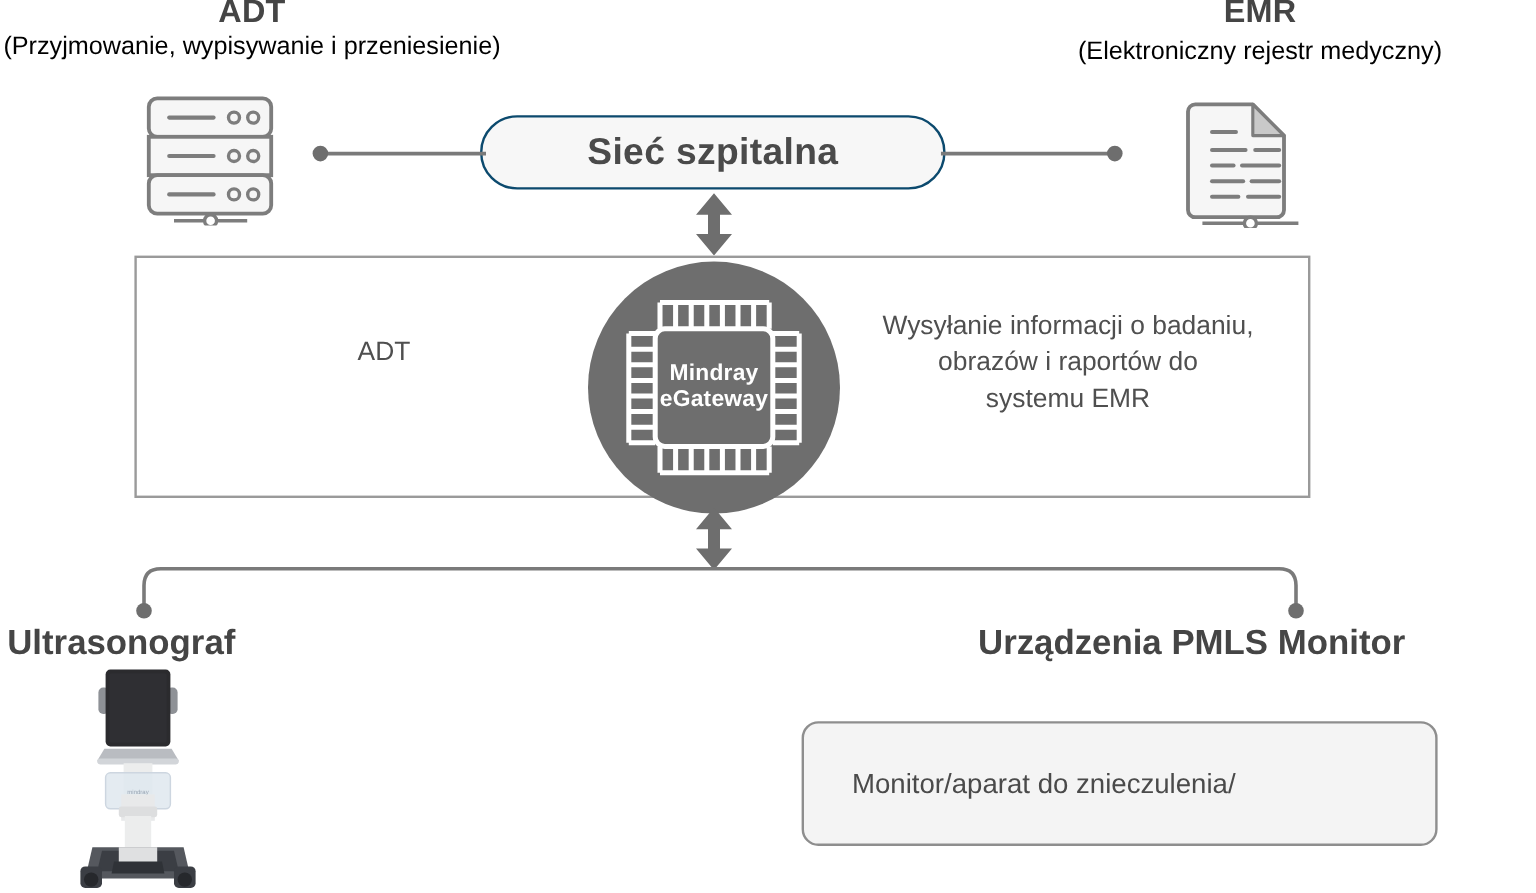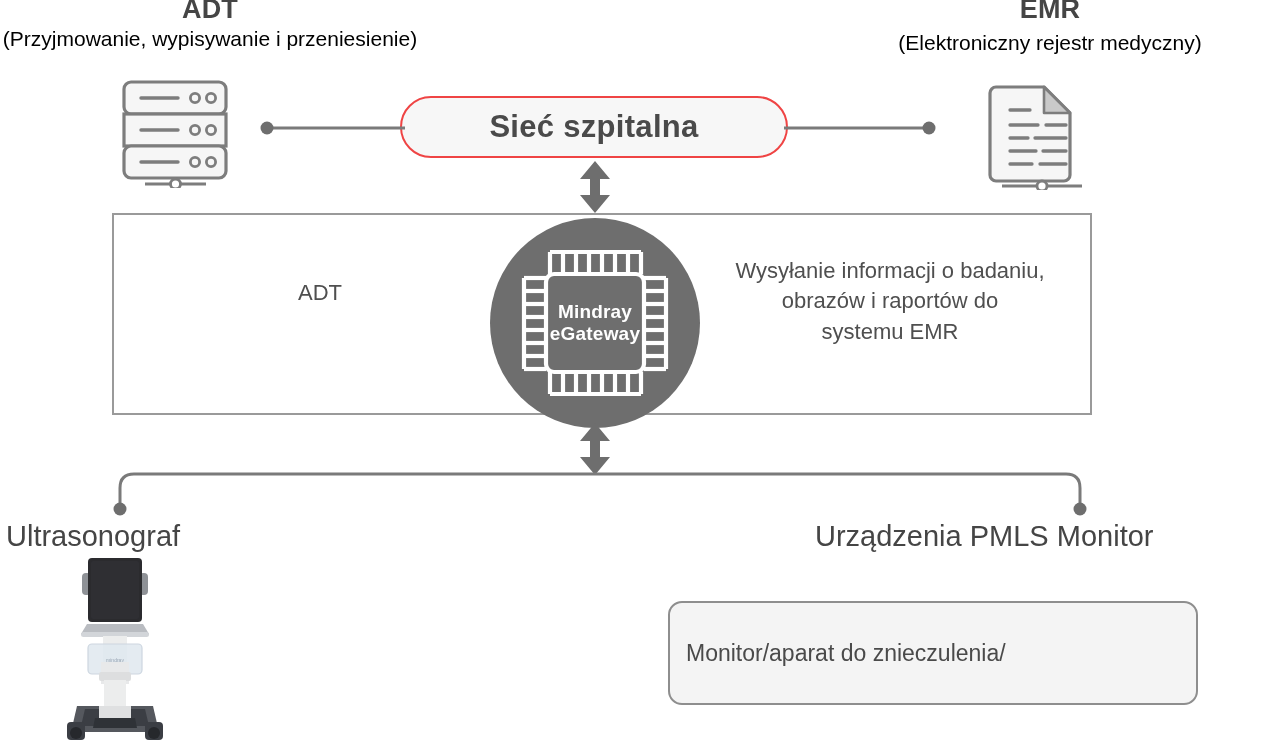--- a/index.html
+++ b/index.html
@@ -36,21 +36,21 @@
     color: #000000;
     text-align: center;
     white-space: nowrap;
     line-height: 1.1;
   }
 
   
   .pill {
     box-sizing: border-box;
     background: #f7f7f7;
-    border: 2px solid #ef4444;
+    border: 2px solid #0c4a6e;
     border-radius: 44px;
     display: flex;
     align-items: center;
     justify-content: center;
   }
   .pill-label {
     font-size: 31px;
     font-weight: bold;
     color: #4a4a4a;
     white-space: nowrap;
@@ -90,39 +90,39 @@
   .box-text {
     text-align: center;
     font-size: 22px;
     color: #4f4f4f;
     line-height: 1.38;
   }
 
   
   .bottom-label {
     font-size: 29px;
-    font-weight: normal;
+    font-weight: bold;
     color: #454545;
     white-space: nowrap;
   }
 
   
   .device-box {
     box-sizing: border-box;
     background: #f4f4f4;
     border: 2px solid #8e8e8e;
     border-radius: 14px;
     display: flex;
     align-items: center;
   }
   .device-box-text {
     font-size: 23px;
     color: #4a4a4a;
     line-height: 1.5;
-    padding-left: 16px;
+    padding-left: 40px;
     padding-right: 20px;
   }
 
   svg { display: block; }
 </style>
 </head>
 <body>
 
 <div id="canvas">
 

